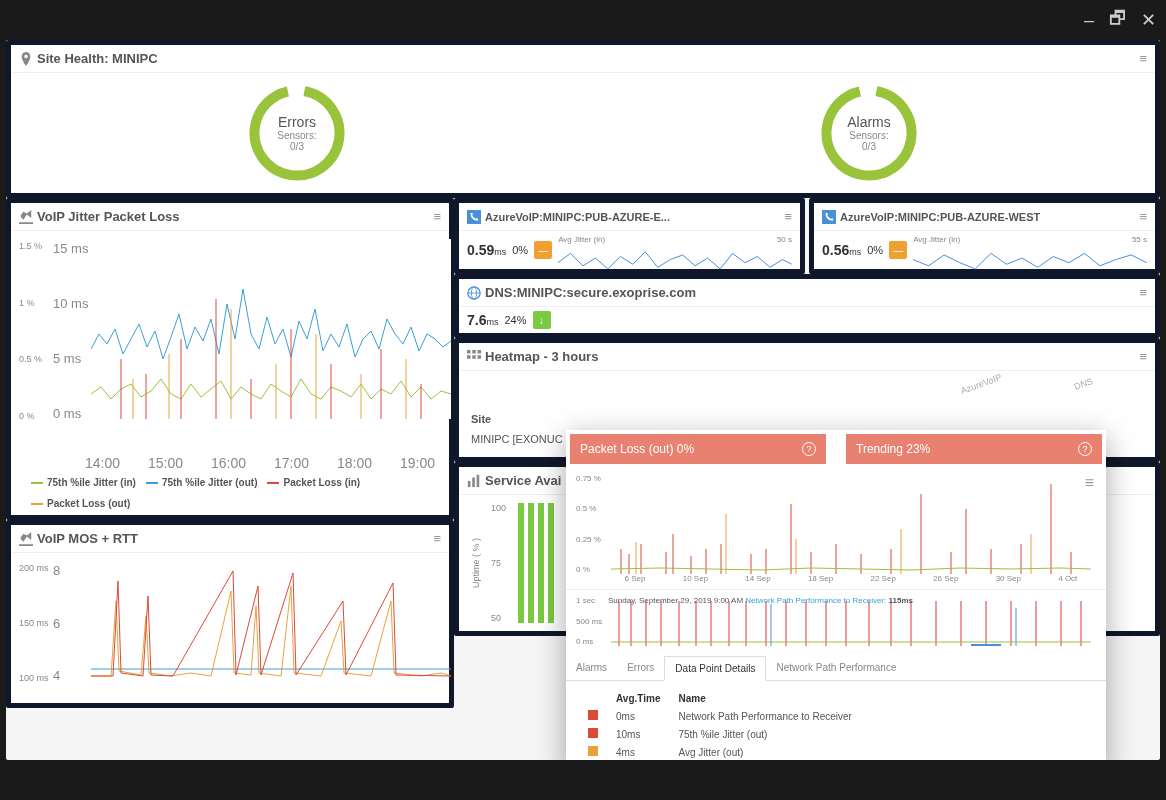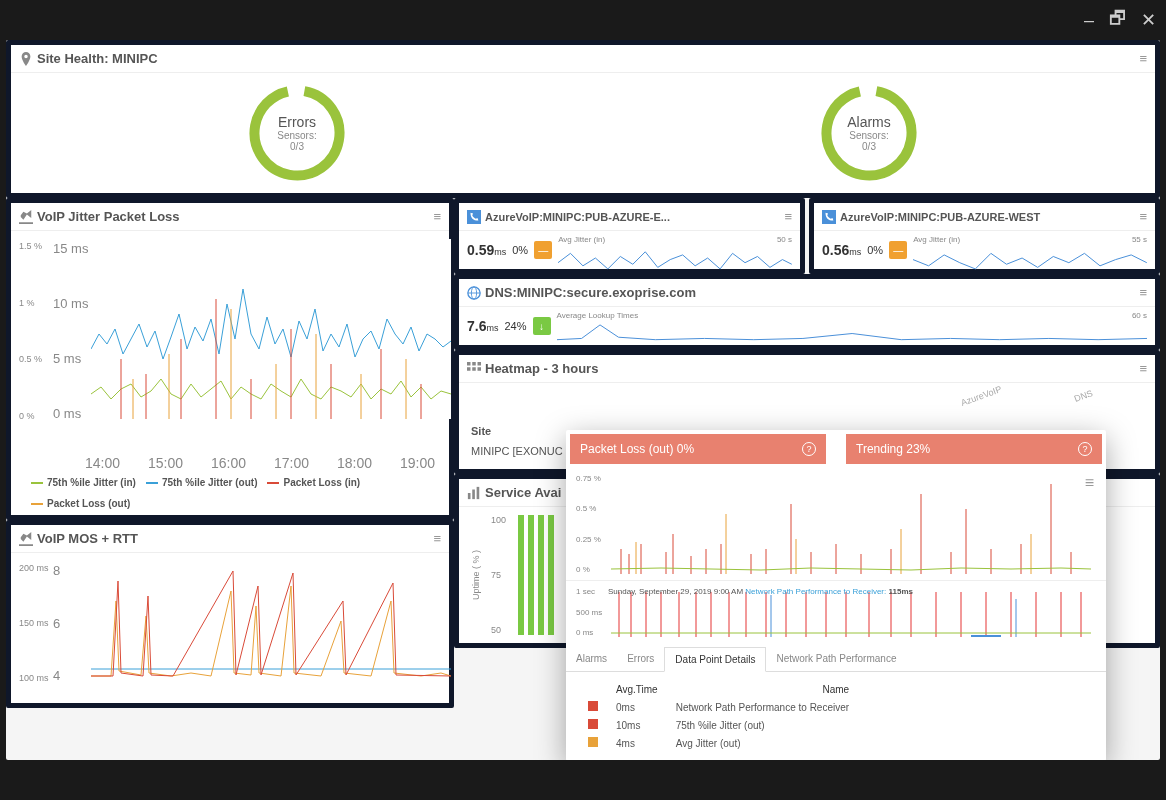--- a/index.html
+++ b/index.html
@@ -40,21 +40,21 @@
 .mini-panel{flex:1}
 .popover{position:absolute;left:560px;top:390px;width:540px;background:#fff;box-shadow:0 8px 30px rgba(0,0,0,.35);border-radius:2px;z-index:10}
 .popover-head{display:flex;gap:20px;padding:4px}
 .popover-head .tab{flex:1;background:#e8816f;color:#fff;padding:8px 10px;font-size:12px;display:flex;justify-content:space-between;align-items:center}
 .popover-head .tab .q{width:14px;height:14px;border:1px solid #fff;border-radius:50%;font-size:9px;display:flex;align-items:center;justify-content:center}
 .popover-chart{padding:6px 10px;position:relative}
 .tabs{display:flex;border-bottom:1px solid #ddd;font-size:10px}
 .tabs .t{padding:6px 10px;color:#888;cursor:pointer}
 .tabs .t.active{background:#fff;border:1px solid #ddd;border-bottom:1px solid #fff;margin-bottom:-1px;color:#333}
 .datapoint-table{padding:8px 12px;font-size:10px}
-.datapoint-table th{text-align:right;font-weight:400;color:#333;padding:2px 8px}
+.datapoint-table th{text-align:left;font-weight:700;color:#333;padding:2px 8px}
 .datapoint-table td{padding:2px 8px;color:#555}
 .swatch{width:10px;height:10px;display:inline-block}
 svg path,svg polyline{vector-effect:non-scaling-stroke}
 .heatmap-body{padding:8px 12px;font-size:11px;color:#555}
 .avail-body{padding:8px 12px;display:flex;gap:10px}
 .avail-yaxis{font-size:9px;color:#888;display:flex;flex-direction:column;justify-content:space-between;height:120px}
 .avail-label{font-size:9px;color:#888;writing-mode:vertical-rl;transform:rotate(180deg);text-align:center}
 </style>
 </head>
 <body>
@@ -265,29 +265,20 @@
                 <ellipse cx="8" cy="8" rx="3" ry="7" fill="none" stroke="#4a90d9" stroke-width="1"></ellipse>
                 <line x1="1" y1="8" x2="15" y2="8" stroke="#4a90d9"></line>
               </svg></span>
           <span class="title">DNS:MINIPC:secure.exoprise.com</span>
           <span class="menu">≡</span>
         </div>
         <div class="stat-row">
           <span class="stat-val"><b>7.6</b><small>ms</small></span>
           <span class="stat-pct">24%</span>
           <span class="badge green">↓</span>
-          <div class="sparkline" style="flex:1">
-            <div style="display:flex;justify-content:space-between;font-size:8px;color:#888">
-                <span>Average Lookup Times</span>
-                <span>60 s</span>
-              </div>
-            <svg viewBox="0 0 480 20">
-                <polyline fill="none" stroke="#4a90d9" stroke-width="1" points="0,16 20,15 35,4 50,14 80,16 120,15 160,16 200,15 240,11 280,16 320,15 360,16 400,15 440,16 480,15"></polyline>
-              </svg>
-          </div>
         </div>
       </div>
 
       <div class="panel">
         <div class="panel-head">
           <span class="icon"><svg viewBox="0 0 16 16">
                 <g fill="#888">
                   <rect x="0" y="0" width="4" height="4"></rect>
                   <rect x="6" y="0" width="4" height="4"></rect>
                   <rect x="12" y="0" width="4" height="4"></rect>
@@ -387,20 +378,30 @@
           </g>
           <g stroke="#e8a23a" stroke-width="1">
             <line x1="25" y1="100" x2="25" y2="68"></line>
               <line x1="115" y1="100" x2="115" y2="40"></line>
               <line x1="185" y1="100" x2="185" y2="65"></line>
               <line x1="290" y1="100" x2="290" y2="55"></line>
               <line x1="420" y1="100" x2="420" y2="60"></line>
           </g>
           <polyline fill="none" stroke="#9ac33c" stroke-width="1" points="0,95 50,94 100,95 150,96 200,94 250,95 300,96 350,94 400,95 450,94 480,95"></polyline>
         </svg>
+      </div>
+      <div style="display:flex;justify-content:space-around;font-size:8px;color:#888;margin-left:30px">
+        <span>6 Sep</span>
+          <span>10 Sep</span>
+          <span>14 Sep</span>
+          <span>18 Sep</span>
+          <span>22 Sep</span>
+          <span>26 Sep</span>
+          <span>30 Sep</span>
+          <span>4 Oct</span>
       </div>
     </div>
     <div class="popover-chart" style="border-top:1px solid #eee">
       <div style="display:flex">
         <div style="font-size:8px;color:#888;display:flex;flex-direction:column;justify-content:space-between;height:50px;width:30px">
             <span>1 sec</span>
             <span>500 ms</span>
             <span>0 ms</span>
           </div>
         <div style="flex:1;position:relative">

